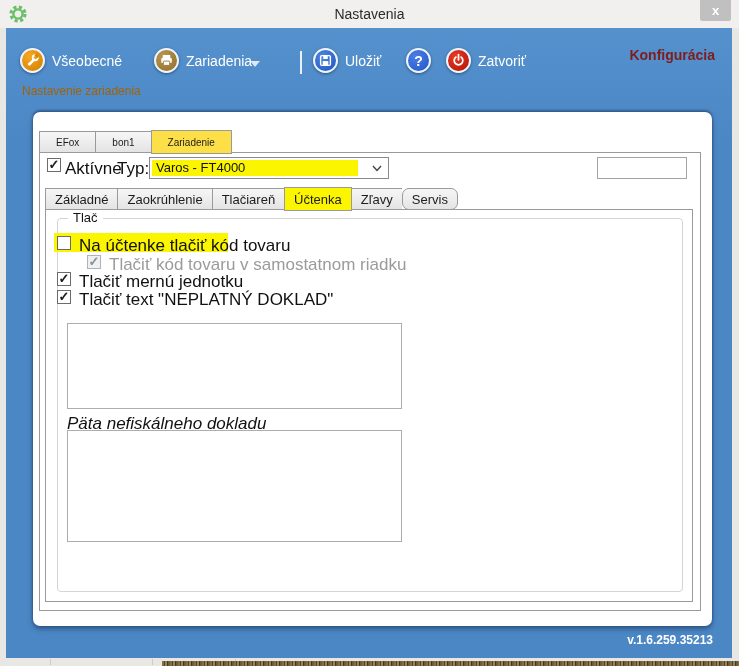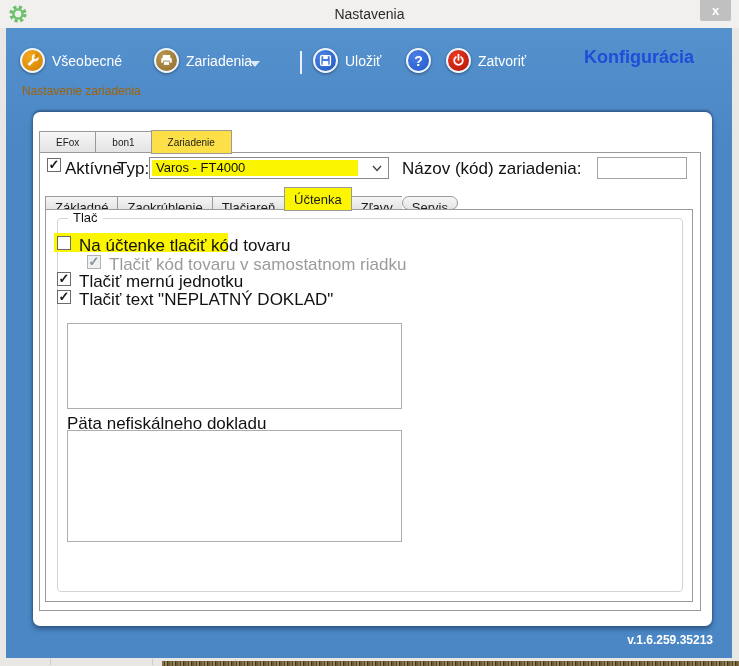--- a/index.html
+++ b/index.html
@@ -25,21 +25,21 @@
           box-shadow:0 1px 3px rgba(0,0,0,.4);display:flex;align-items:center;justify-content:center;box-sizing:border-box;}
   .c-orange{background:radial-gradient(circle at 35% 30%, #f4a81e, #d27e00);}
   .c-tan{background:radial-gradient(circle at 35% 30%, #bb964e, #8f6d2a);}
   .c-blue{background:radial-gradient(circle at 35% 30%, #4d85e4, #1e55be);}
   .c-help{background:radial-gradient(circle at 35% 30%, #4a7ee6, #2257c8);}
   .c-red{background:radial-gradient(circle at 35% 30%, #ea3a25, #b01204);}
   .q-glyph{color:#fff;font-weight:bold;font-size:14px;line-height:1;}
   .dd-chevron{position:absolute;left:250px;top:61px;width:0;height:0;
               border-left:5px solid transparent;border-right:5px solid transparent;border-top:6px solid #dce9f6;}
   .tb-sep{position:absolute;left:300px;top:51px;width:2px;height:23px;background:#e8f0f8;}
-  .brand{position:absolute;right:45px;top:47px;color:#1d4ed8;font-weight:bold;font-size:18px;}
+  .brand{position:absolute;right:24px;top:47px;color:#7f1d1d;font-weight:bold;font-size:14px;}
   .subtitle{position:absolute;left:22px;top:84px;color:#a16207;font-size:12px;}
   .version{position:absolute;right:26px;top:633px;color:#fff;font-weight:bold;font-size:12px;}
 
   
   .panel{position:absolute;left:33px;top:112px;width:679px;height:514px;background:#fff;border-radius:7px;
          box-shadow:0 -2px 2px rgba(30,58,95,.45), 0 3px 5px rgba(25,50,85,.55), 0 0 3px rgba(25,50,85,.35);}
 
   
   .tabs1{position:absolute;left:6px;top:17px;display:flex;align-items:flex-end;height:24px;}
   .tab{height:22px;line-height:22px;padding:0 16px;font-size:10px;color:#1c1c1c;
@@ -56,21 +56,21 @@
   .lbl{position:absolute;font-size:17px;color:#111;white-space:nowrap;}
   .lbl.gray{color:#9b9b9b;}
   .combo{position:absolute;left:116px;top:45px;width:240px;height:22px;border:1px solid #898989;background:#fff;box-sizing:border-box;}
   .combo .hl-text{position:absolute;left:2px;top:2px;width:202px;height:16px;background:#fbf500;
                   font-size:13px;color:#111;padding-left:4px;line-height:16px;}
   .combo .chev{position:absolute;right:6px;top:7px;}
   .textbox{position:absolute;border:1px solid #a3a3a3;background:#fff;box-sizing:border-box;font-size:13px;padding:1px 3px;}
 
   
   .tabs2{position:absolute;left:12px;top:74px;display:flex;align-items:flex-end;height:24px;}
-  .tab2{height:14px;line-height:22px;padding:0 9px;font-size:13px;color:#1c1c1c;
+  .tab2{height:22px;line-height:22px;padding:0 9px;font-size:13px;color:#1c1c1c;
         background:linear-gradient(#f6f6f6,#e4e4e4);border:1px solid #9a9a9a;border-right:none;box-sizing:border-box;}
   .tab2:last-child{border-right:1px solid #9a9a9a;border-radius:7px;}
   .tab2.active{background:#fbf500;height:24px;line-height:24px;position:relative;z-index:3;
                border-right:1px solid #9a9a9a;margin-bottom:-1px;}
   .tab2.active + .tab2{border-left:none;}
   .page2{position:absolute;left:12px;top:97px;width:648px;height:393px;border:1px solid #9a9a9a;background:#fff;box-sizing:border-box;}
 
   
   .groupbox{position:absolute;left:24px;top:106px;width:626px;height:374px;border:1px solid #d4d4d4;
             border-radius:4px;box-sizing:border-box;}
@@ -174,21 +174,20 @@
     <div class="lbl" style="left:32px;top:47px;">Aktívne</div>
     <div class="lbl" style="left:84px;top:47px;">Typ:</div>
 
     <div class="combo">
       <span class="hl-text">Varos - FT4000</span>
       <svg class="chev" width="10" height="7" viewBox="0 0 10 7">
         <polyline points="1,1 5,5.5 9,1" fill="none" stroke="#444" stroke-width="1.4"></polyline>
       </svg>
     </div>
 
-    <div class="lbl" style="left:369px;top:47px;">Názov (kód) zariadenia:</div>
     <input class="textbox" style="left: 564px; top: 45px; width: 90px; height: 22px;" value="">
 
     <div class="tabs2">
       <div class="tab2">Základné</div>
       <div class="tab2">Zaokrúhlenie</div>
       <div class="tab2">Tlačiareň</div>
       <div class="tab2 active">Účtenka</div>
       <div class="tab2">Zľavy</div>
       <div class="tab2">Servis</div>
     </div>
@@ -212,21 +211,21 @@
     </div>
     <div class="lbl" style="left:46px;top:160px;">Tlačiť mernú jednotku</div>
 
     <div class="cbx" style="left:24px;top:178px;">
       <span>✓</span>
     </div>
     <div class="lbl" style="left:46px;top:178px;">Tlačiť text "NEPLATNÝ DOKLAD"</div>
 
     <textarea class="multiline" style="left: 34px; top: 211px; width: 335px; height: 86px;"></textarea>
 
-    <div class="lbl" style="left:34px;top:302px;">Päta nefiskálneho dokladu</div>
+    <div class="lbl" style="left:34px;top:302px;font-style:italic;">Päta nefiskálneho dokladu</div>
     <textarea class="multiline" style="left: 34px; top: 318px; width: 335px; height: 112px;"></textarea>
   </div>
 
   <div class="version">v.1.6.259.35213</div>
 
   <div class="bottom-frame"></div>
   <div class="frame-tick" style="left:50px;"></div>
   <div class="frame-tick" style="left:152px;"></div>
   <div class="frame-tick" style="left:235px;"></div>
   <div class="desk-texture"></div>

